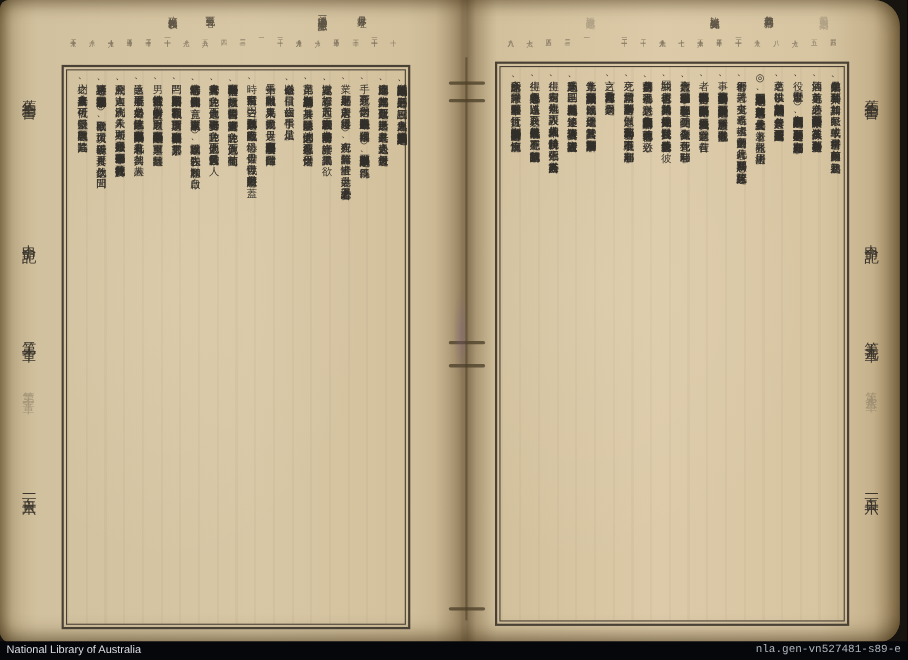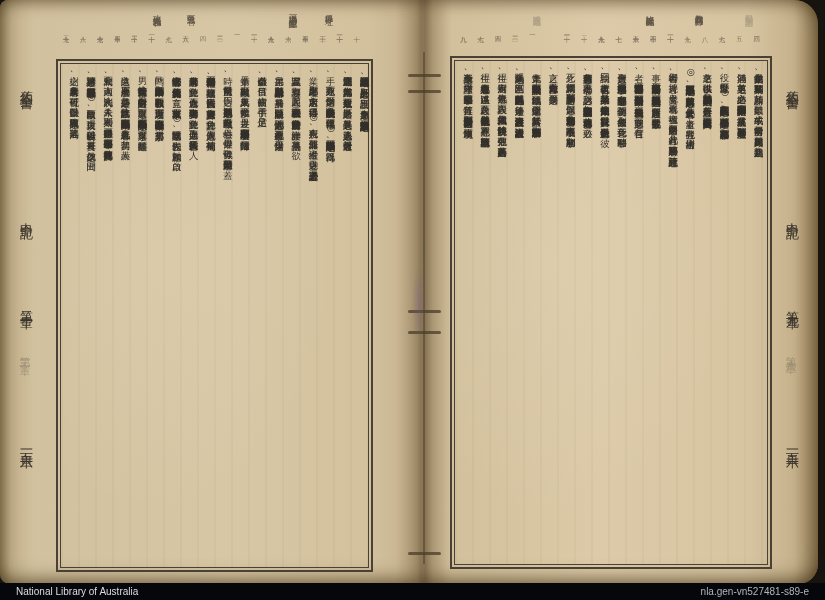--- a/index.html
+++ b/index.html
@@ -38,24 +38,24 @@
   .seg-title{top:80px;} .seg-book{top:212px;} .seg-chapter{top:300px;}
   .seg-chapter-faint{top:348px;} .seg-pagenum{top:442px;letter-spacing:1px;}
   
   .tab{position:absolute;top:8px;height:46px;writing-mode:vertical-rl;text-orientation:upright;
        font-size:8.6px;line-height:9.6px;color:#5e5546;letter-spacing:.5px;}
   .tab.faint{opacity:.3;}
   .vmark{position:absolute;top:31px;height:26px;writing-mode:vertical-rl;text-orientation:upright;
          font-size:6.4px;line-height:6.8px;color:#6f6452;opacity:.8;overflow:hidden;}
   
   .footer{position:absolute;left:0;top:583px;width:825px;height:17px;background:#06070b;
-          display:flex;justify-content:space-between;align-items:center;padding:0 16px;box-sizing:border-box;
+          display:flex;justify-content:space-between;align-items:center;padding:0 6px;box-sizing:border-box;
           font-family:"Liberation Sans","DejaVu Sans",sans-serif;font-size:10px;}
   .footer .lib{color:#d9dde3;}
-  .footer .id{color:#aeb4bd;}
+  .footer .id{color:#aeb4bd;font-family:Liberation Mono, monospace;}
 </style>
 </head>
 <body>
 
 <div class="stage">
 
   <div class="page page-left"></div>
   <div class="page page-right"></div>
 
   <div class="gutter"></div>

